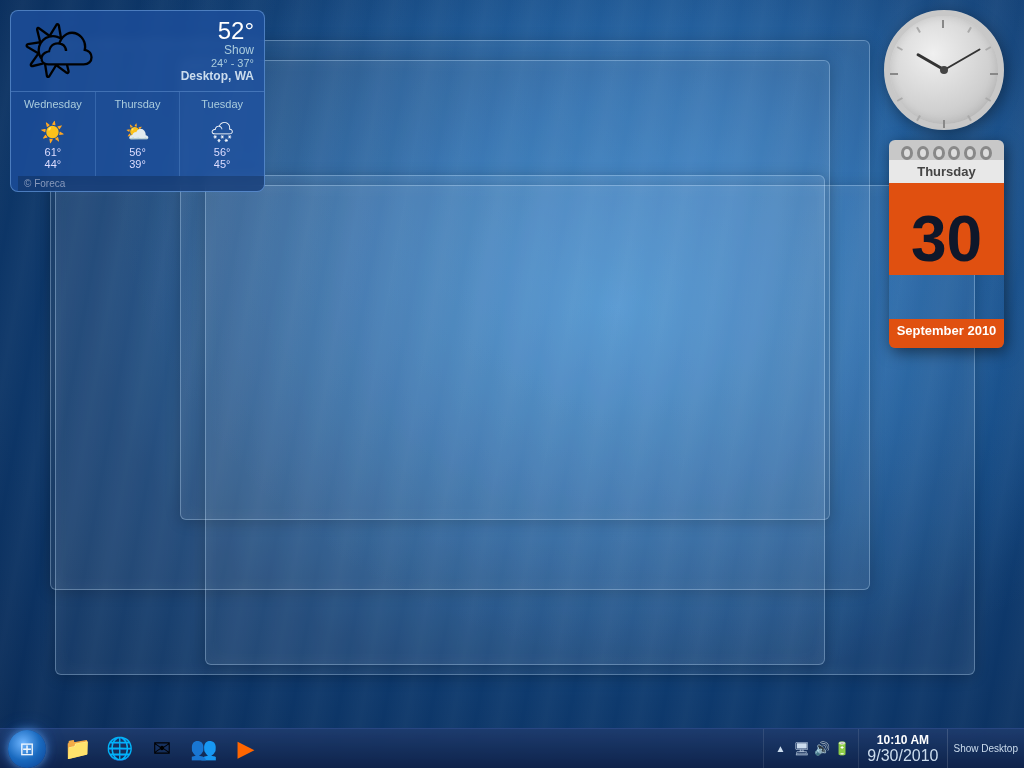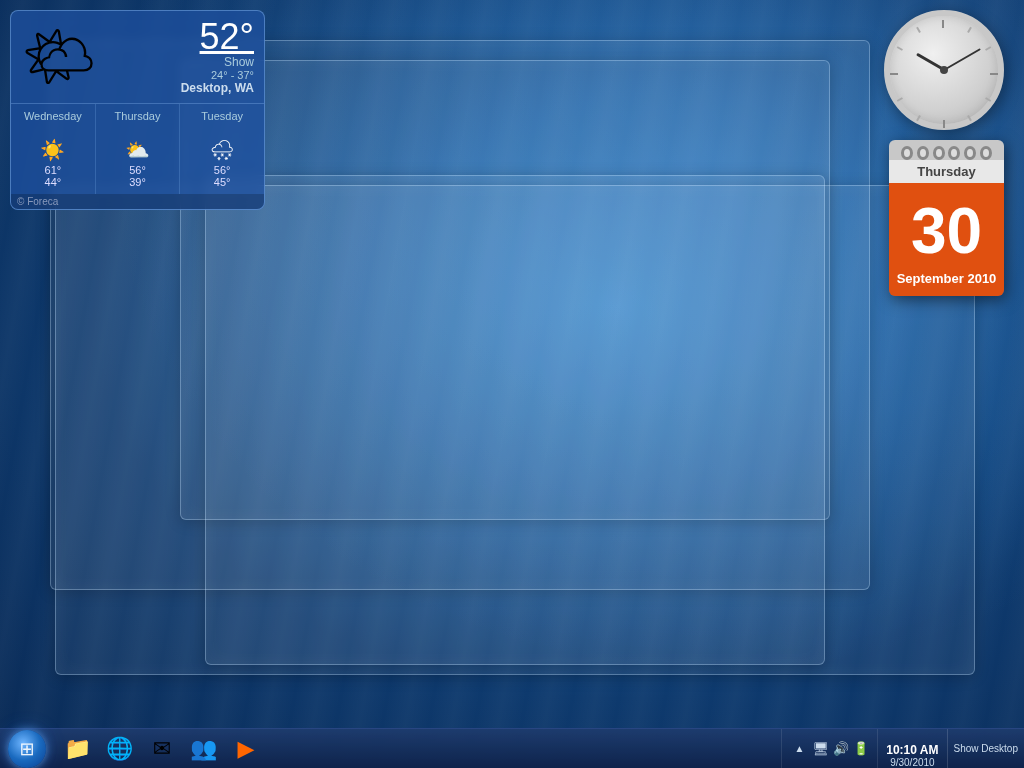--- a/index.html
+++ b/index.html
@@ -110,34 +110,34 @@
     }
     .tray-icon {
       font-size: 13px;
       color: #cde;
       cursor: pointer;
     }
     #clock-area {
       display: flex;
       flex-direction: column;
       align-items: center;
-      justify-content: flex-end;
+      justify-content: center;
       padding: 0 8px;
       height: 100%;
       cursor: pointer;
       border-left: 1px solid rgba(255,255,255,0.1);
     }
     #clock-time {
       color: #fff;
       font-size: 12px;
       font-weight: 600;
     }
     #clock-date {
       color: #cde;
-      font-size: 10px;
+      font-size: 16px;
     }
     #show-desktop-btn {
       font-size: 10px;
       color: #cde;
       padding: 0 6px;
       height: 40px;
       display: flex;
       align-items: center;
       cursor: pointer;
       border-left: 1px solid rgba(255,255,255,0.15);
@@ -245,20 +245,21 @@
       line-height: 1;
       padding: 8px 0 4px;
     }
     #cal-month-year {
       background: #e05010;
       text-align: center;
       font-size: 13px;
       font-weight: 600;
       color: #fff;
       padding: 4px 0 10px;
+      margin-top: 44px;
     }
 
     
     #weather-widget {
       position: absolute;
       top: 10px;
       left: 10px;
       width: 255px;
       background: rgba(30,80,160,0.75);
       border-radius: 8px;
@@ -275,24 +276,23 @@
       font-size: 60px;
       margin-right: 8px;
       line-height: 1;
     }
     #weather-info {
       text-align: right;
       color: #fff;
       flex: 1;
     }
     #weather-temp {
-      font-size: 36px;
+      font-size: 24px;
       font-weight: 300;
       line-height: 1;
-      text-decoration: underline;
     }
     #weather-condition {
       font-size: 12px;
       color: #acd;
     }
     #weather-range {
       font-size: 11px;
       color: #acd;
     }
     #weather-location {
@@ -308,29 +308,30 @@
       flex: 1;
       text-align: center;
       padding: 6px 4px;
       border-right: 1px solid rgba(150,200,255,0.2);
       color: #fff;
     }
     .forecast-day:last-child { border-right: none; }
     .forecast-day-name {
       font-size: 11px;
       color: #acd;
-      margin-bottom: 16px;
+      margin-bottom: 10px;
     }
     .forecast-icon { font-size: 20px; margin: 2px 0; }
     .forecast-temps { font-size: 11px; color: #ddf; }
     #weather-credit {
       background: rgba(0,0,0,0.2);
       padding: 2px 6px;
       font-size: 10px;
       color: #89b;
+      margin-left: 7px;
     }
 
     
     #glass1 {
       top: 40px;
       left: 50px;
       width: 820px;
       height: 550px;
     }
     #glass2 {
@@ -427,21 +428,21 @@
 
     <div style="background: #c8c8c8; padding: 6px 0 0; display:flex; justify-content:space-around; padding-left:10px; padding-right:10px;">
       <div style="width:12px;height:14px;border:3px solid #888;border-radius:50%;background:#ddd;"></div>
       <div style="width:12px;height:14px;border:3px solid #888;border-radius:50%;background:#ddd;"></div>
       <div style="width:12px;height:14px;border:3px solid #888;border-radius:50%;background:#ddd;"></div>
       <div style="width:12px;height:14px;border:3px solid #888;border-radius:50%;background:#ddd;"></div>
       <div style="width:12px;height:14px;border:3px solid #888;border-radius:50%;background:#ddd;"></div>
       <div style="width:12px;height:14px;border:3px solid #888;border-radius:50%;background:#ddd;"></div>
     </div>
     <div id="cal-day-name" style="background:#e8e8e8;text-align:center;font-size:13px;font-weight:700;color:#444;padding:4px 0;">Thursday</div>
-    <div id="cal-number" style="background:#e05010;text-align:center;font-size:64px;font-weight:700;color:#ffffff;line-height:1;padding:16px 0 4px;">30</div>
+    <div id="cal-number" style="background:#e05010;text-align:center;font-size:64px;font-weight:700;color:#0f172a;line-height:1;padding:24px 0 4px;">30</div>
     <div id="cal-month-year" style="background:#e05010;text-align:center;font-size:13px;font-weight:600;color:#fff;padding:4px 0 10px;">September 2010</div>
   </div>
 
   <div id="taskbar">
 
     <div id="start-button">
       <div class="orb"></div>
     </div>
 
     <div id="taskbar-icons">

